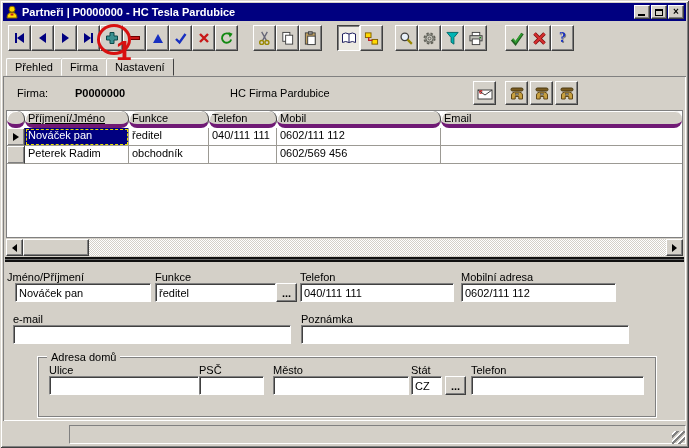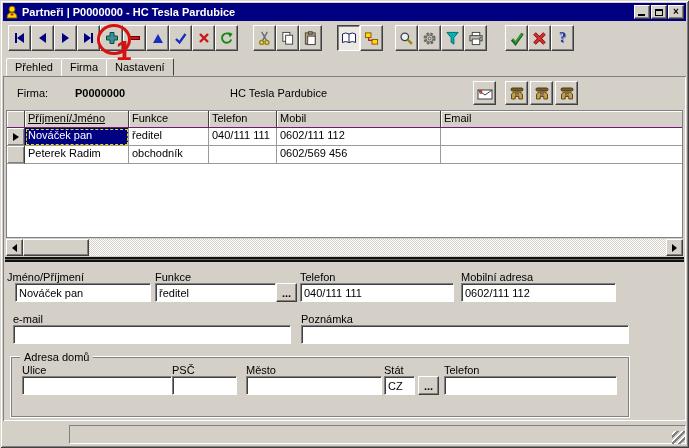--- a/index.html
+++ b/index.html
@@ -64,22 +64,22 @@
   .firma-row{ height:32px; position:relative; flex:0 0 auto; }
   .firma-row .lbl{ position:absolute; top:9px; }
   .mini-btn{ position:absolute; top:3px; width:23px; height:24px; background:#d4d0c8;
              border:1px solid; border-color:#fff #404040 #404040 #fff;
              box-shadow:inset -1px -1px 0 #808080; display:flex; align-items:center; justify-content:center; }
 
   
   .grid{ height:128px; margin:0 1px; background:#fff; border:1px solid #808080;
          display:flex; flex-direction:column; overflow:hidden; flex:0 0 auto; }
   .g-head{ display:flex; height:17px; flex:0 0 auto; }
-  .gh{ background:#d4d0c8; border-right:1px solid #404040; border-bottom:1px solid #701a75;
-       box-shadow:inset 1px 1px 0 #fff; padding:1px 3px; white-space:nowrap; overflow:hidden; }
+  .gh{ background:#d4d0c8; border-right:1px solid #404040; border-bottom:4px solid #701a75;
+       box-shadow:inset 1px 1px 0 #fff; padding:1px 3px; white-space:nowrap; overflow:hidden;border-radius:8px; }
   .g-row{ display:flex; height:18px; flex:0 0 auto; }
   .gc{ border-right:1px solid #9c9a94; border-bottom:1px solid #9c9a94; padding:1px 3px;
        background:#fff; white-space:nowrap; overflow:hidden; }
   .gc.sel{ background:#000080; color:#fff; outline:1px dashed #e8e000; outline-offset:-2px; }
   .ind{ width:18px; flex:0 0 auto; background:#d4d0c8; border-right:1px solid #404040;
         border-bottom:1px solid #9c9a94; box-shadow:inset 1px 1px 0 #fff, inset -1px -1px 0 #808080;
         display:flex; align-items:center; justify-content:center; }
   .ind .arrow{ width:0;height:0;border-top:4px solid transparent;border-bottom:4px solid transparent;
                border-left:6px solid #000; }
   .c1{ width:104px; flex:0 0 auto; } .c2{ width:80px; flex:0 0 auto; }
@@ -111,21 +111,21 @@
 
   
   .form{ flex:1 1 auto; position:relative; }
   .flabel{ position:absolute; white-space:nowrap; }
   .inp{ position:absolute; height:19px; background:#fff; border:1px solid;
         border-color:#808080 #fff #fff #808080; box-shadow:inset 1px 1px 0 #404040;
         font-family:"Liberation Sans",sans-serif; font-size:11px; padding:0 3px; color:#000; }
   .dots{ position:absolute; width:21px; height:19px; background:#d4d0c8; border:1px solid;
          border-color:#fff #404040 #404040 #fff; box-shadow:inset -1px -1px 0 #808080;
          font-weight:bold; font-size:11px; line-height:10px; text-align:center; }
-  .groupbox{ position:absolute; border:1px solid #808080; outline:1px solid #fff; }
+  .groupbox{ position:absolute; border:1px solid #808080; outline:1px solid #fff;margin-left:27px; }
   .legend{ position:absolute; top:-7px; left:8px; background:#d4d0c8; padding:0 4px; white-space:nowrap; }
 
   
   .statusbar{ height:24px; padding-top:4px; display:flex; gap:4px; flex:0 0 auto; position:relative; }
   .sp{ height:19px; border:1px solid; border-color:#808080 #fff #fff #808080;
        padding:2px 4px; background:#d4d0c8; }
   .sp1{ width:62px; flex:0 0 auto;margin-top:23px; }
   .sp2{ flex:1 1 auto; }
   .grip{ position:absolute; right:1px; bottom:1px; width:13px; height:13px;
          background:repeating-linear-gradient(135deg, transparent 0 2px, #fff 2px 3px, #808080 3px 5px); }
@@ -306,21 +306,21 @@
     <span class="tab">Přehled</span>
     <span class="tab">Firma</span>
     <span class="tab">Nastavení</span>
   </div>
 
   <div class="content">
 
     <div class="firma-row">
       <span class="lbl" style="left:12px">Firma:</span>
       <span class="lbl lbl-bold" style="left:70px">P0000000</span>
-      <span class="lbl" style="left:225px">HC Tesla Pardubice</span>
+      <span class="lbl" style="left:225px">HC Firma Pardubice</span>
 
       <span class="mini-btn" style="left:468px">
         <svg width="16" height="13" viewBox="0 0 16 13">
           <rect x="1" y="3" width="14" height="9" fill="#fff" stroke="#404040"></rect>
           <path d="M1 3l7 5 7-5" fill="none" stroke="#404040"></path>
           <text x="2" y="6.5" font-size="8" font-weight="bold" fill="#c01010" font-family="Liberation Serif,serif">e</text>
         </svg>
       </span>
       <span class="mini-btn" style="left:500px">
         <svg width="16" height="13" viewBox="0 0 16 13">

